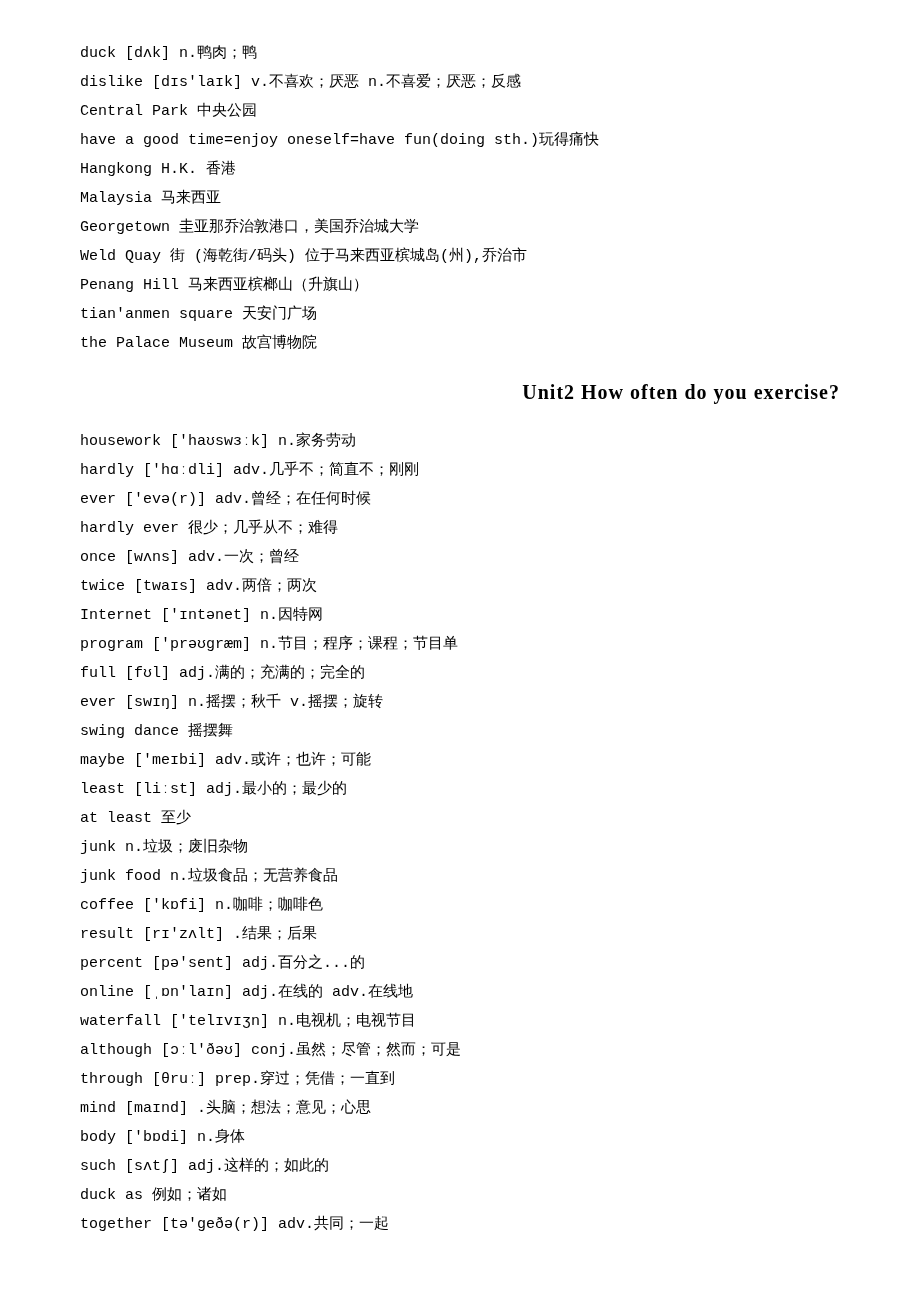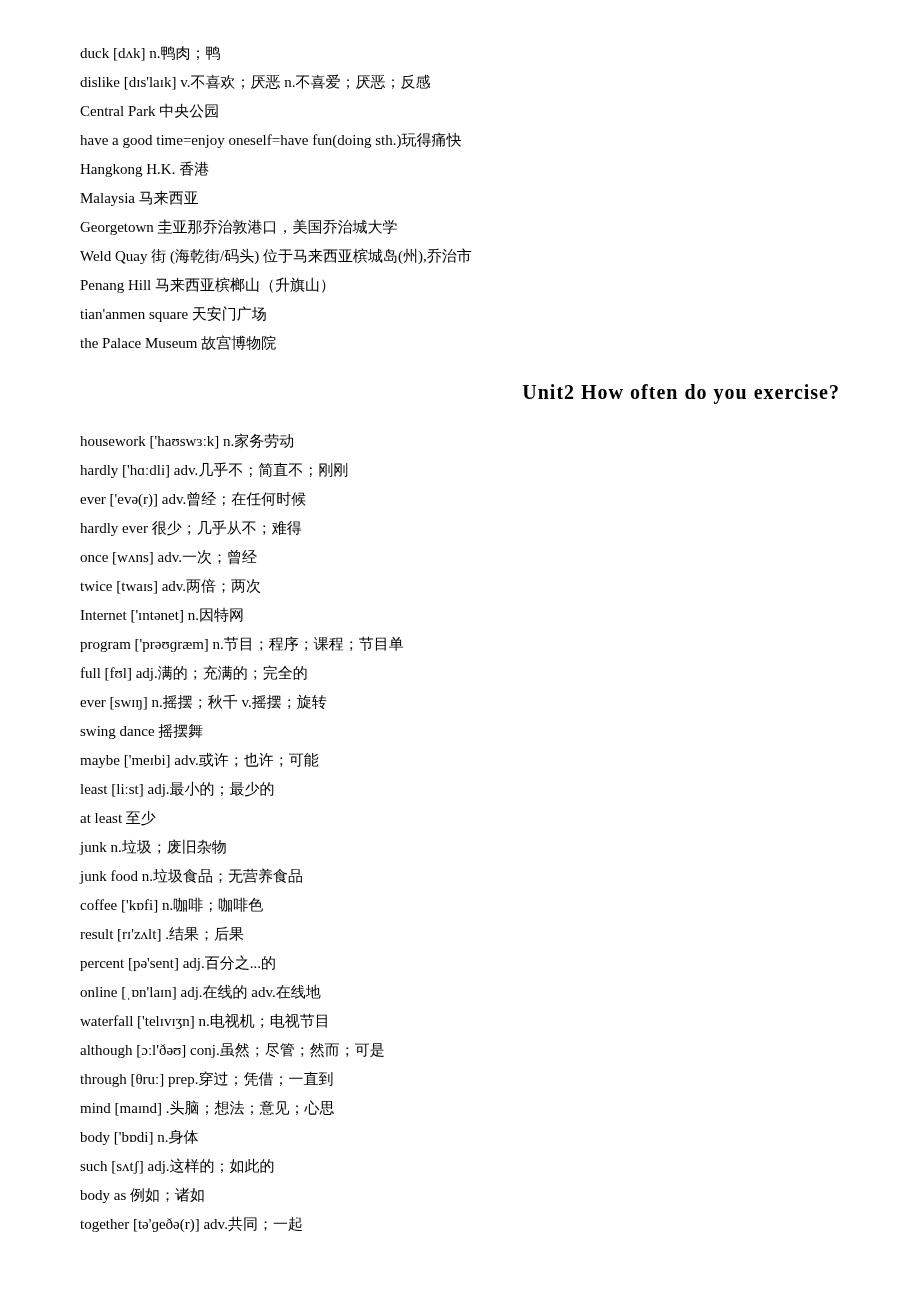--- a/index.html
+++ b/index.html
@@ -16,20 +16,21 @@
       min-height: 1302px;
       padding: 40px 80px 60px 80px;
       line-height: 1.75;
     }
     .vocab-list {
       margin-bottom: 0;
     }
     .vocab-item {
       margin-bottom: 2px;
       line-height: 1.8;
+      font-family: Liberation Mono, monospace;
     }
     .unit-heading {
       text-align: right;
       font-size: 20px;
       font-weight: bold;
       margin: 18px 0 18px 0;
       letter-spacing: 1px;
     }
   </style>
 </head>
@@ -77,16 +78,16 @@
       <div class="vocab-item">coffee ['kɒfi] n.咖啡；咖啡色</div>
       <div class="vocab-item">result [rɪ'zʌlt] .结果；后果</div>
       <div class="vocab-item">percent [pə'sent] adj.百分之...的</div>
       <div class="vocab-item">online [ˌɒn'laɪn] adj.在线的 adv.在线地</div>
       <div class="vocab-item">waterfall ['telɪvɪʒn] n.电视机；电视节目</div>
       <div class="vocab-item">although [ɔːl'ðəʊ] conj.虽然；尽管；然而；可是</div>
       <div class="vocab-item">through [θruː] prep.穿过；凭借；一直到</div>
       <div class="vocab-item">mind [maɪnd] .头脑；想法；意见；心思</div>
       <div class="vocab-item">body ['bɒdi] n.身体</div>
       <div class="vocab-item">such [sʌtʃ] adj.这样的；如此的</div>
-      <div class="vocab-item">body as 例如；诸如</div>
+      <div class="vocab-item">duck as 例如；诸如</div>
       <div class="vocab-item">together [tə'ɡeðə(r)] adv.共同；一起</div>
     </div>
   </div>
 
 </body></html>

